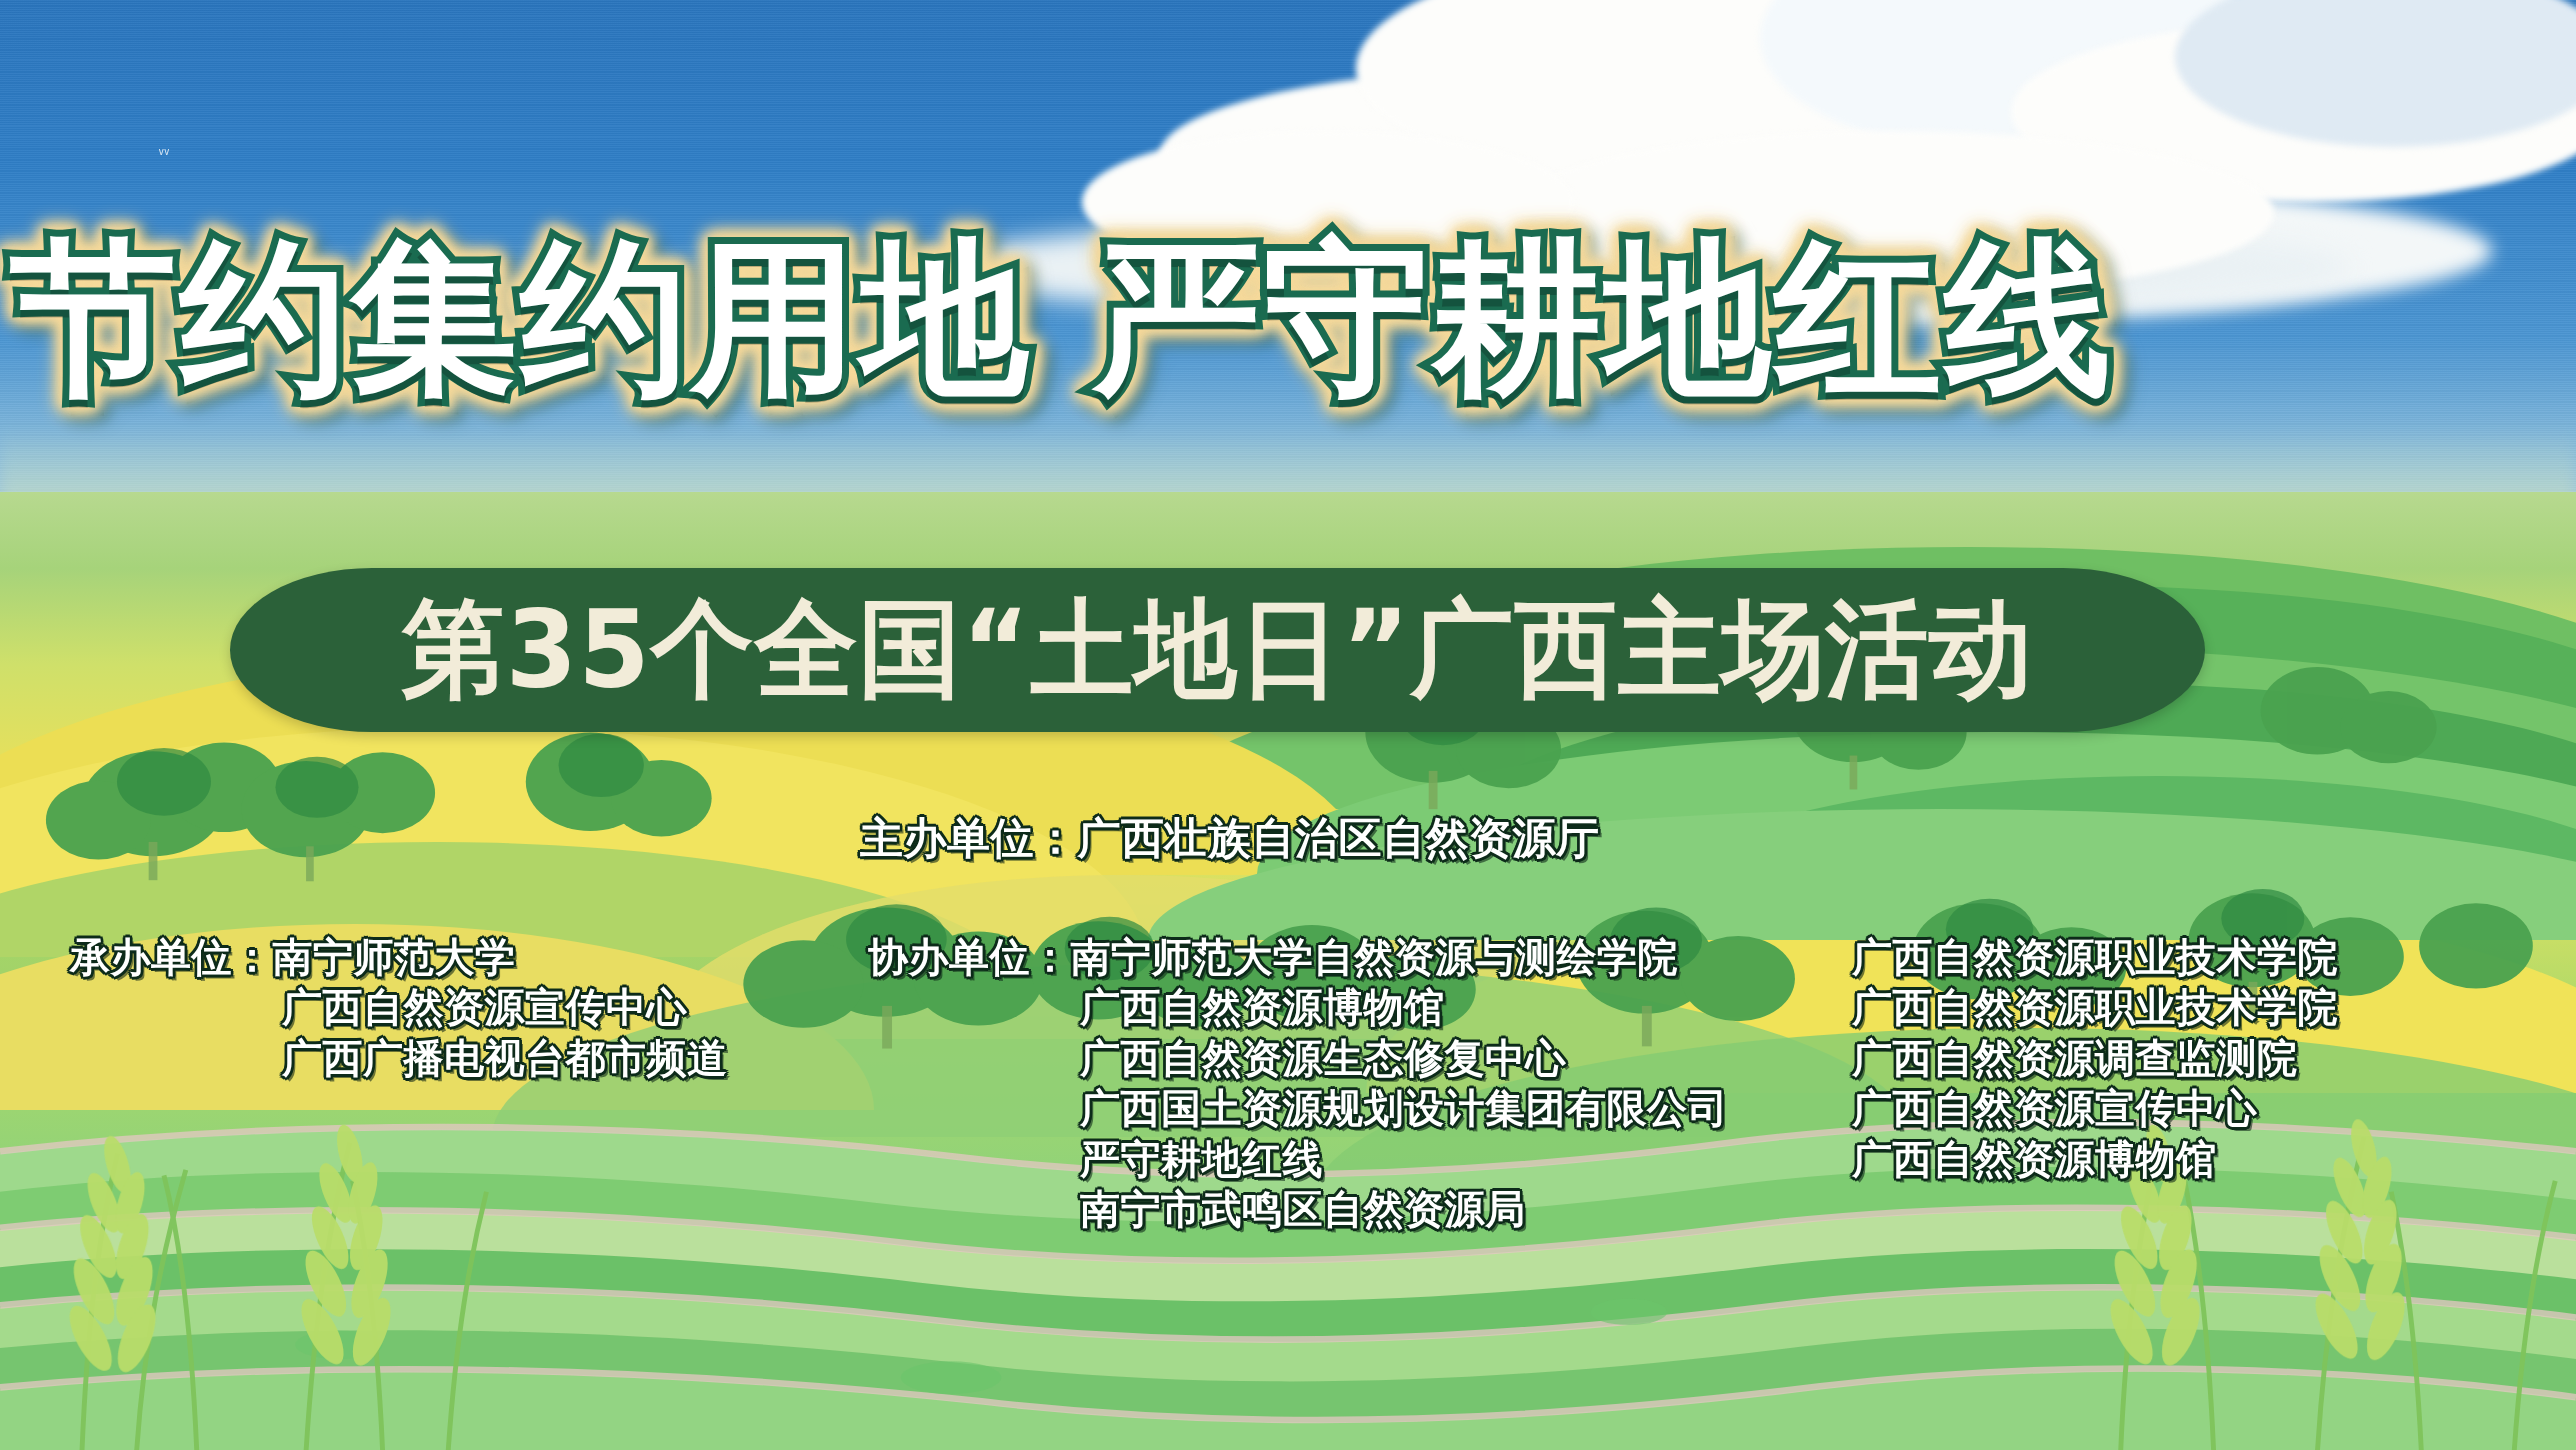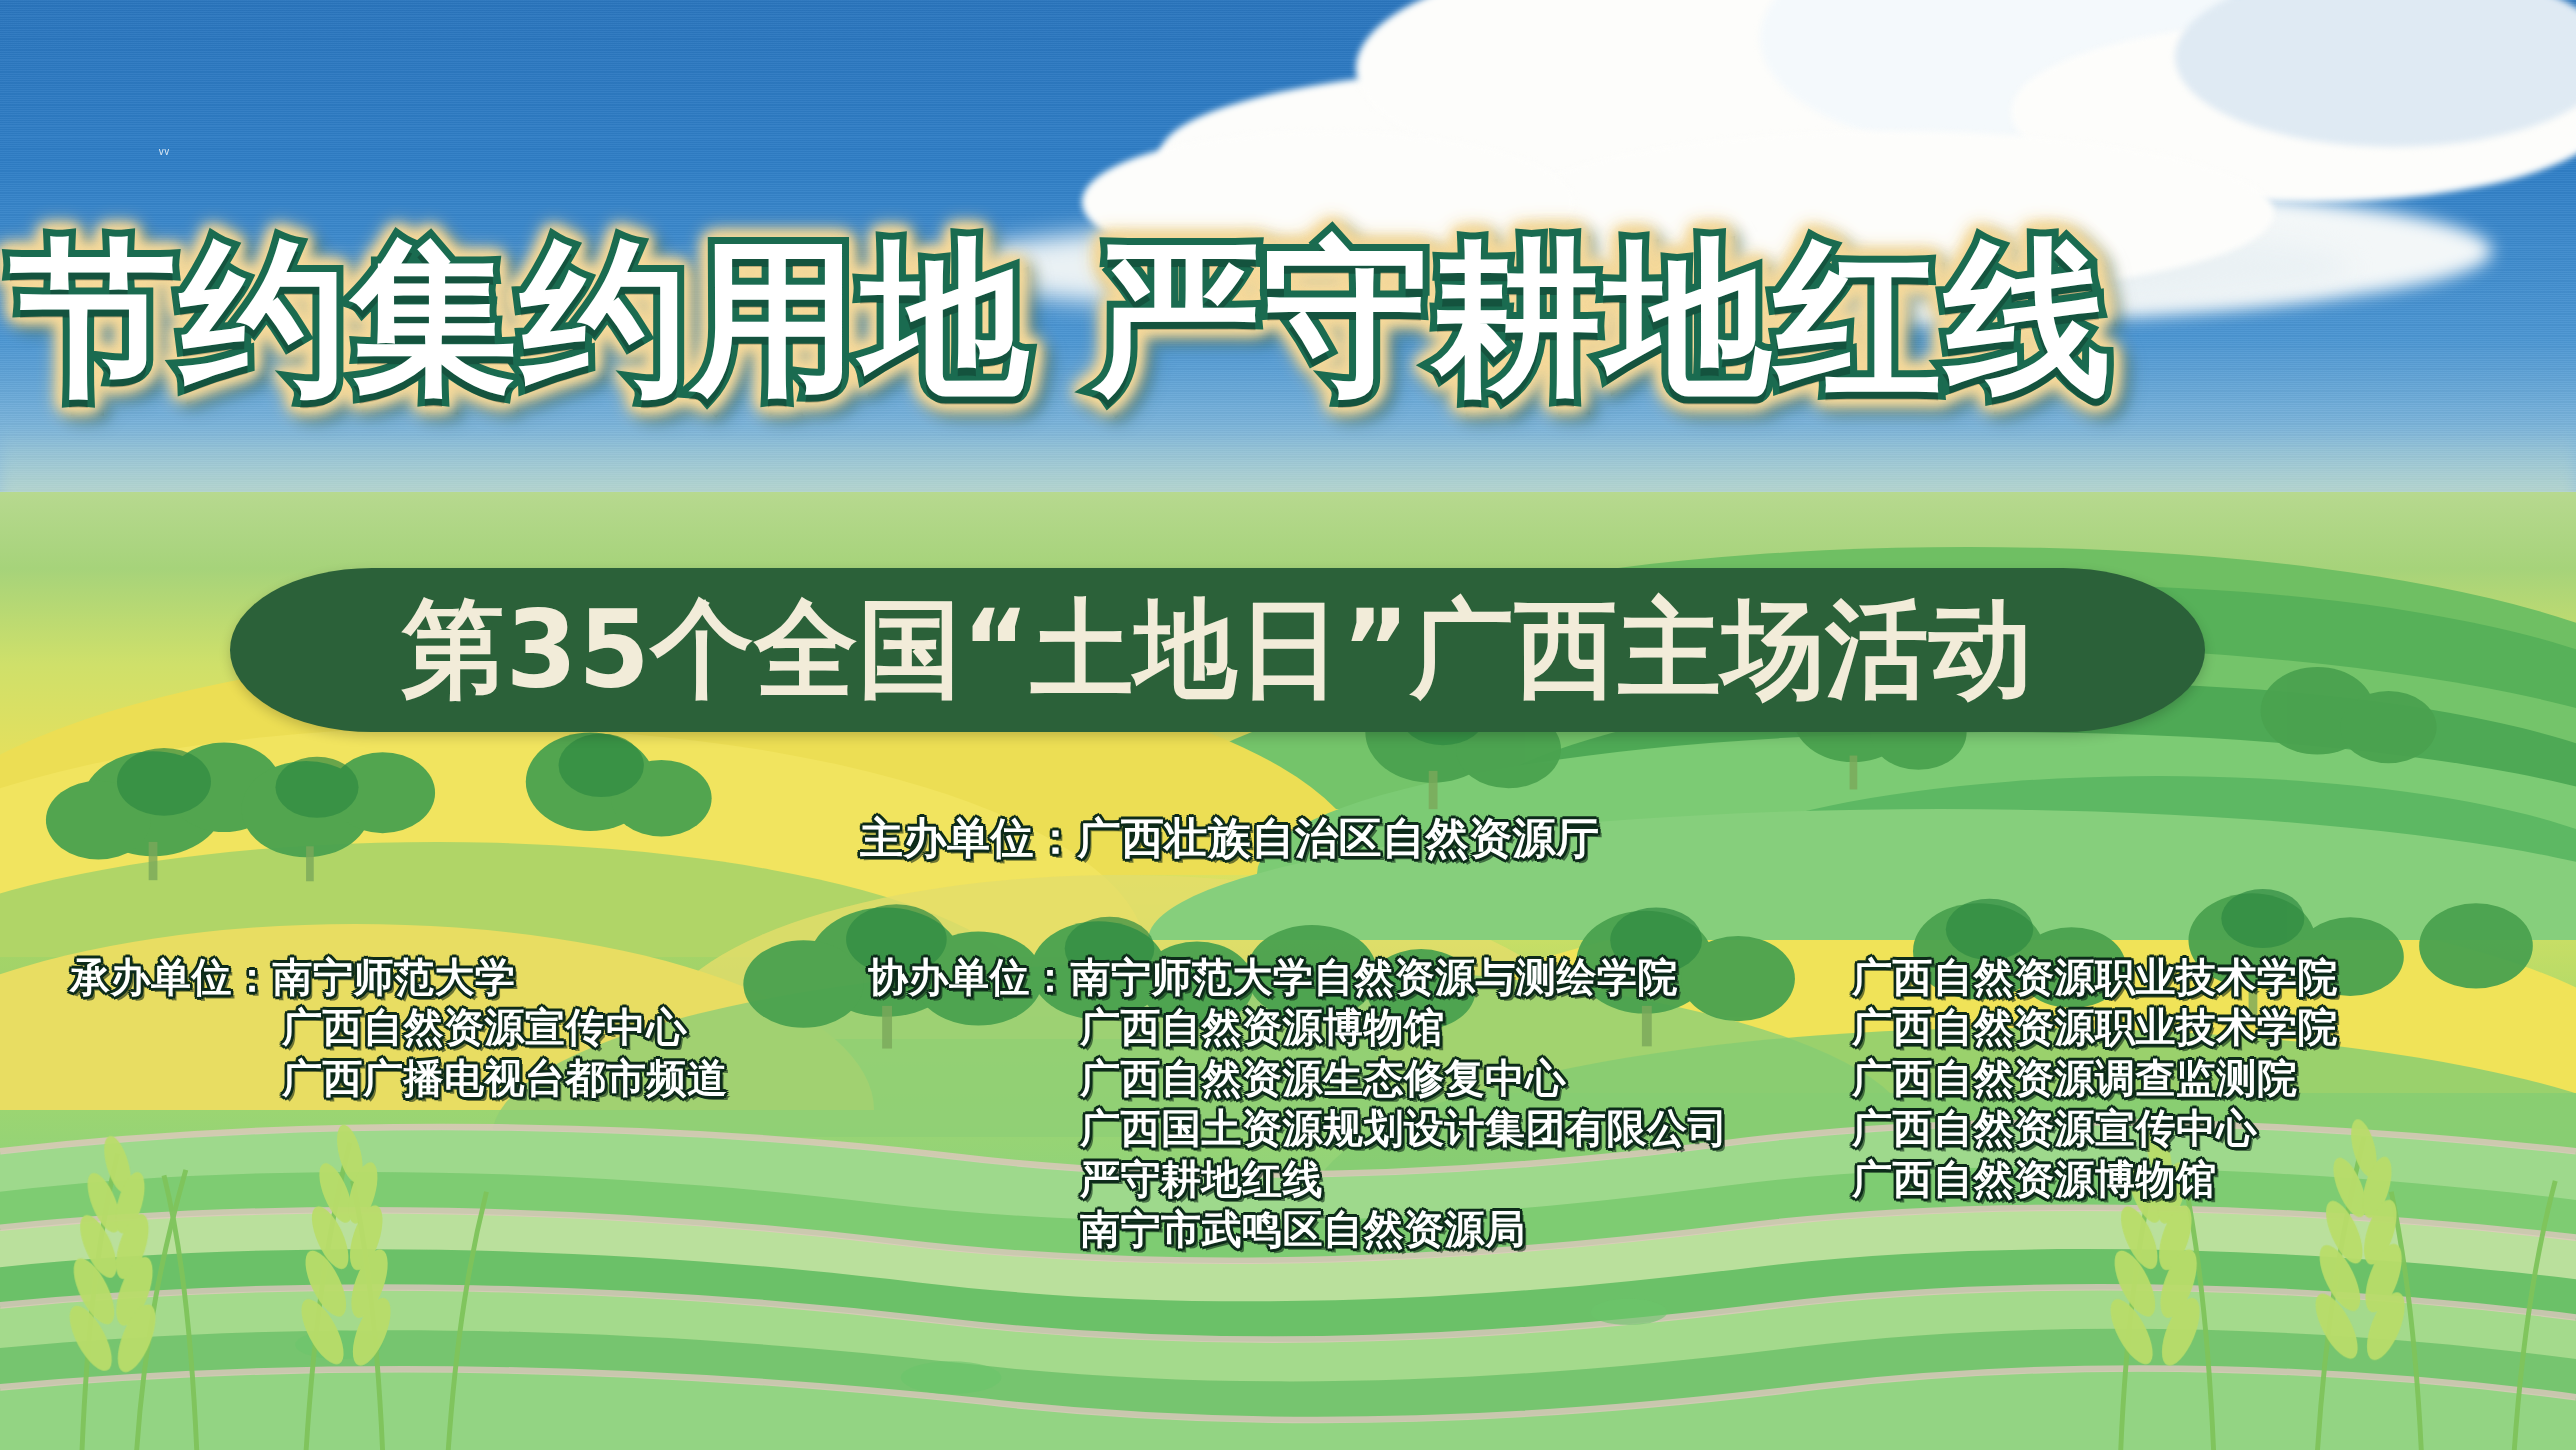--- a/index.html
+++ b/index.html
@@ -123,21 +123,21 @@
     font-family:"DejaVu Sans","Liberation Sans",sans-serif;
     text-shadow:
       -2.2px -2.2px 0 #0d2b1a,  2.2px -2.2px 0 #0d2b1a,
       -2.2px  2.2px 0 #0d2b1a,  2.2px  2.2px 0 #0d2b1a,
       -2.7px  0   0 #0d2b1a,  2.7px  0   0 #0d2b1a,
        0   -2.7px 0 #0d2b1a,  0    2.7px 0 #0d2b1a,
        3.8px  4.4px 0 rgba(8,30,18,.55);
   }
   .host{ left:824px; top:811px; font-size:43px;margin-left:36px; }
 
-  .col{ position:absolute;margin-top:20px; }
+  .col{ position:absolute; }
   .col .line{ display:block; }
   .col .indent{ padding-left:212px; }
   .col-a{ left:70px;  top:932px; }
   .col-b{ left:868px; top:932px; }
   .col-c{ left:1852px; top:932px; }
 </style>
 </head>
 <body>
 
 <div id="poster">

